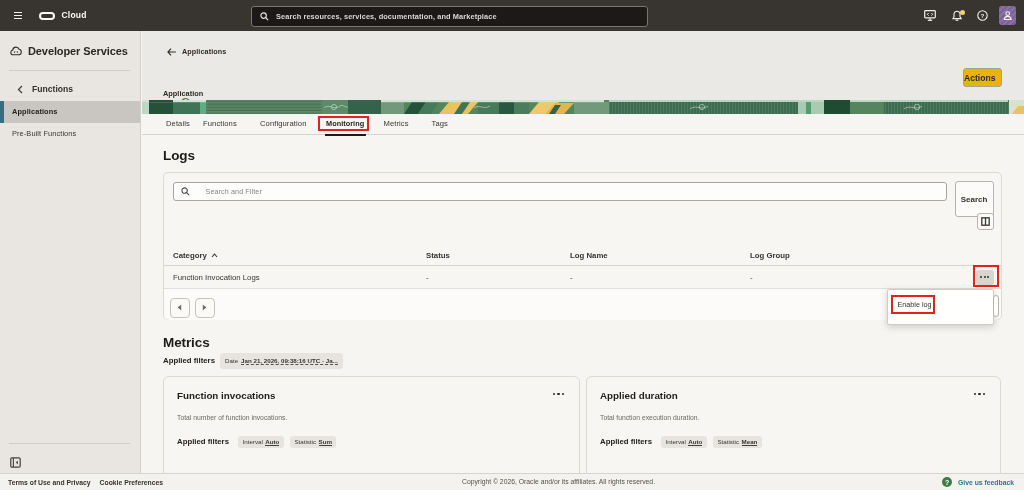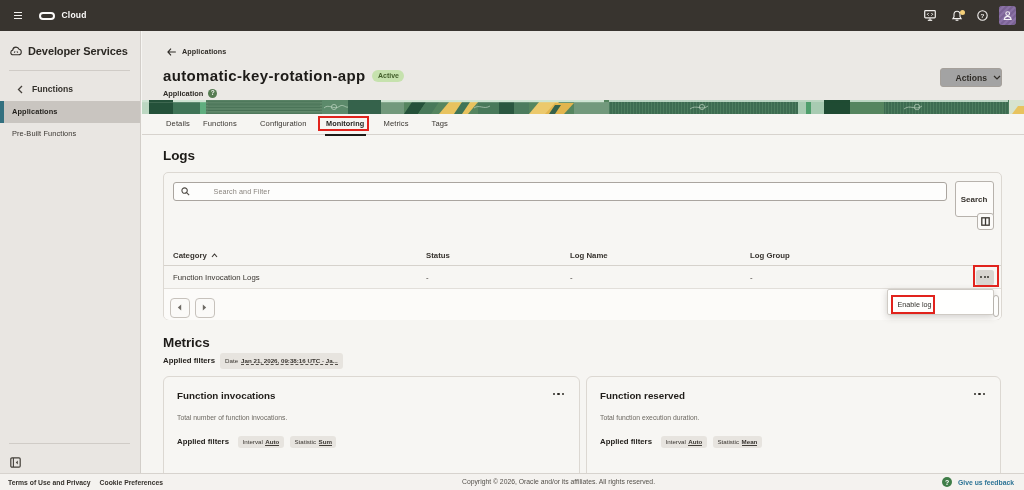--- a/index.html
+++ b/index.html
@@ -38,61 +38,61 @@
   .sb-collapse { position:absolute; left:10px; top:423px; cursor:pointer; }
   .sb-bottom-divider { position:absolute; left:9px; right:10px; top:412px; height:1px; background:#d0ccc7; }
 
   
   .pagehead { position:absolute; left:142px; top:31px; right:0; height:69px; background:#ebe9e5; }
   .crumb { position:absolute; left:25px; top:16px; display:flex; align-items:center; cursor:pointer; }
   .crumb .lbl { margin-left:6px; font-size:7.2px; font-weight:700; color:#2f2c27; letter-spacing:.1px; }
   .page-title-row { position:absolute; left:21px; top:36px; display:flex; align-items:center; }
   .page-title { font-size:15px; font-weight:700; color:#1d1b18; letter-spacing:.35px; }
   .status-badge { margin-left:7px; background:#c6e2ae; color:#44602c; font-size:7px; font-weight:600; padding:2.5px 5.5px; border-radius:7px; line-height:1; }
-  .page-sub { position:absolute; left:21px; top:57.5px; display:flex; align-items:center; }
+  .page-sub { position:absolute; left:21px; top:57.5px; display:flex; align-items:center;flex-direction:column; }
   .page-sub .lbl { font-size:7.4px; font-weight:700; color:#2f2c27; }
   .hint-badge { margin-left:5px; width:9px; height:9px; border-radius:50%; background:#567c52; color:#f4f6f2; font-size:6.5px; font-weight:700; display:flex; align-items:center; justify-content:center; line-height:1; cursor:pointer; }
-  .actions-btn { position:absolute; right:22px; top:37px; width:62px; height:19px; background:#a3a3a3; border:1px solid #a5a09a; border-radius:3px; display:flex; align-items:center; justify-content:flex-end; cursor:pointer; }
+  .actions-btn { position:absolute; right:22px; top:37px; width:39px; height:19px; background:#eab308; border:1px solid #a5a09a; border-radius:3px; display:flex; align-items:center; justify-content:space-between; cursor:pointer; }
   .actions-btn .lbl { font-size:8.6px; font-weight:700; color:#2f2c27; }
   .actions-btn svg { margin-left:6px; }
 
   
   .banner { position:absolute; left:142px; top:100px; right:0; height:14px; overflow:hidden; }
   .banner svg { display:block; width:100%; height:14px; }
 
   
   .tabbar { position:absolute; left:142px; top:114px; right:0; height:21px; background:#f6f5f2; border-bottom:1px solid #d7d3ce; }
   .tab { position:absolute; top:0; height:21px; line-height:20px; font-size:7.6px; color:#3a3631; cursor:pointer; letter-spacing:.1px; }
   .tab.selected { font-weight:700; color:#201e1a; font-size:7.3px; letter-spacing:.05px; }
   .tab.selected::after { content:""; position:absolute; left:-1px; right:-2px; bottom:-1px; height:2.5px; background:#1c1a17; }
 
   
   .section-h1 { position:absolute; font-size:13.5px; font-weight:700; color:#1d1b18; letter-spacing:-0.1px; }
   .logs-panel { position:absolute; left:163px; top:172px; width:839px; height:148px; border:1px solid #dcd8d2; border-radius:5px; background:#f7f6f3; }
   .filter-input { position:absolute; left:9px; top:8.5px; width:774px; height:19.5px; background:#fdfdfc; border:1px solid #aaa59f; border-radius:3px; display:flex; align-items:center; }
   .filter-input svg { margin-left:6.5px; }
-  .filter-input .ph { margin-left:24px; font-size:7.2px; color:#8a857f; letter-spacing:.1px; }
+  .filter-input .ph { margin-left:16px; font-size:7.2px; color:#8a857f; letter-spacing:.1px; }
   .search-btn { position:absolute; right:7.5px; top:8px; width:39px; height:36px; background:#fcfbf9; border:1px solid #b7b2ac; border-radius:3px; font-size:8px; font-weight:600; color:#36322d; display:flex; align-items:center; justify-content:center; cursor:pointer; }
   .columns-btn { position:absolute; right:7.5px; top:40px; width:16.5px; height:16.5px; background:#fcfbf9; border:1px solid #b7b2ac; border-radius:3px; display:flex; align-items:center; justify-content:center; cursor:pointer; }
   .thead { position:absolute; left:0; right:0; top:71.5px; height:21px; border-bottom:1px solid #d6d2cc; }
   .th { position:absolute; top:0; height:21px; line-height:21px; font-size:7.8px; font-weight:700; color:#38342f; }
   .sort-caret { display:inline-block; margin-left:4px; }
   .trow { position:absolute; left:0; right:0; top:92.5px; height:23px; border-bottom:1px solid #e2dfda; }
   .td { position:absolute; top:0; height:23px; line-height:23px; font-size:7.8px; color:#38342f; }
   .row-action-btn { position:absolute; right:7px; top:4px; width:18.5px; height:15.5px; background:#d8d5d0; border-radius:2.5px; display:flex; align-items:center; justify-content:center; gap:1.6px; cursor:pointer; }
   .row-action-btn i { width:2px; height:2px; border-radius:50%; background:#33302b; }
   .pager { position:absolute; left:0; right:0; top:115.5px; height:31.5px; background:#fcfbf9; border-radius:0 0 5px 5px; }
   .pg-btn { position:absolute; top:9px; width:20px; height:20px; background:#fbfaf8; border:1px solid #c7c2bc; border-radius:4px; display:flex; align-items:center; justify-content:center; cursor:pointer; }
   .pg-text { position:absolute; left:66px; top:0; height:31.5px; line-height:31.5px; font-size:8px; color:#36322d; }
 
   
   .anno { position:absolute; border:2.6px solid #e1231d; background:transparent; pointer-events:none; }
 
   
-  .menu-pop { position:absolute; left:886.5px; top:289px; width:107px; height:26px; background:#fffffe; border:1px solid #cfcbc5; border-radius:2px; box-shadow:0 2px 7px rgba(60,56,50,.22); z-index:15; }
+  .menu-pop { position:absolute; left:886.5px; top:289px; width:107px; height:36px; background:#fffffe; border:1px solid #cfcbc5; border-radius:2px; box-shadow:0 2px 7px rgba(60,56,50,.22); z-index:15; }
   .menu-item { position:absolute; left:10px; top:9.5px; font-size:7.2px; color:#33302b; cursor:pointer; }
   .menu-scroll { position:absolute; left:993px; top:295px; width:5.5px; height:21.5px; background:#fdfdfc; border:1px solid #b7b3ad; border-radius:3px; z-index:16; }
 
   
   .applied-row { position:absolute; left:163px; top:353px; display:flex; align-items:center; }
   .applied-lbl { font-size:7.8px; font-weight:700; color:#26231f; }
   .chip { background:#e7e4df; border-radius:3px; display:flex; align-items:center; }
   .date-chip { margin-left:5px; height:15.5px; padding:0 5px; font-size:6.2px; color:#38342f; }
   .date-chip .val { margin-left:3px; border-bottom:1px dashed #55514b; font-weight:600; }
   .mcard { position:absolute; top:376px; height:130px; border:1px solid #dcd8d2; border-radius:6px; background:#f7f6f3; }
@@ -121,20 +121,27 @@
 <div id="app">
 
   <div class="topbar">
     <div class="hamburger">
         <span></span>
         <span></span>
         <span></span>
       </div>
     <div class="brand-pill"></div>
     <div class="brand-text">Cloud</div>
+    <div class="top-search">
+      <svg width="9" height="9" viewBox="0 0 10 10">
+          <circle cx="4" cy="4" r="3" fill="none" stroke="#e8e6e3" stroke-width="1.3"></circle>
+          <line x1="6.4" y1="6.4" x2="9" y2="9" stroke="#e8e6e3" stroke-width="1.3"></line>
+        </svg>
+      <span class="ph">Search resources, services, documentation, and Marketplace</span>
+    </div>
     <div class="tb-icon" style="left:920px">
       <svg width="12" height="11" viewBox="0 0 12 11">
           <rect x="0.7" y="0.7" width="10.6" height="7.2" rx="0.8" fill="none" stroke="#f2f0ee" stroke-width="1.2"></rect>
           <path d="M4.6 3 L3.3 4.3 L4.6 5.6 M7.4 3 L8.7 4.3 L7.4 5.6" fill="none" stroke="#f2f0ee" stroke-width="1"></path>
           <line x1="6" y1="8.2" x2="6" y2="10" stroke="#f2f0ee" stroke-width="1.2"></line>
           <line x1="3.8" y1="10.3" x2="8.2" y2="10.3" stroke="#f2f0ee" stroke-width="1.2"></line>
         </svg>
     </div>
     <div class="tb-icon" style="left:947px">
       <svg width="12" height="12" viewBox="0 0 12 12">
@@ -198,24 +205,20 @@
         </svg>
     </div>
   </div>
 
   <div class="pagehead">
     <div class="crumb">
       <svg width="9" height="8" viewBox="0 0 9 8">
           <path d="M4 0.7 L0.9 4 L4 7.3 M1.2 4 L8.8 4" fill="none" stroke="#2f2c27" stroke-width="1.1"></path>
         </svg>
       <span class="lbl">Applications</span>
-    </div>
-    <div class="page-title-row">
-      <span class="page-title">automatic-key-rotation-app</span>
-      <span class="status-badge">Active</span>
     </div>
     <div class="page-sub">
       <span class="lbl">Application</span>
       <span class="hint-badge">?</span>
     </div>
     <div class="actions-btn">
       <span class="lbl">Actions</span>
       <svg width="8" height="5" viewBox="0 0 8 5">
           <polyline points="1,1 4,4 7,1" fill="none" stroke="#2f2c27" stroke-width="1.2"></polyline>
         </svg>
@@ -380,21 +383,21 @@
           </span>
         <span class="chip m-chip">
             <span>Statistic</span>
             <span class="val">Sum</span>
           </span>
       </div>
     </div>
   </div>
 
   <div class="mcard" style="left:586px; width:415px">
-    <span class="title">Function reserved</span>
+    <span class="title">Applied duration</span>
     <span class="dots">
         <i></i>
         <i></i>
         <i></i>
       </span>
     <span class="desc">Total function execution duration.</span>
     <div class="af-row">
       <span class="af-lbl">Applied filters</span>
       <div class="chips">
         <span class="chip m-chip">

